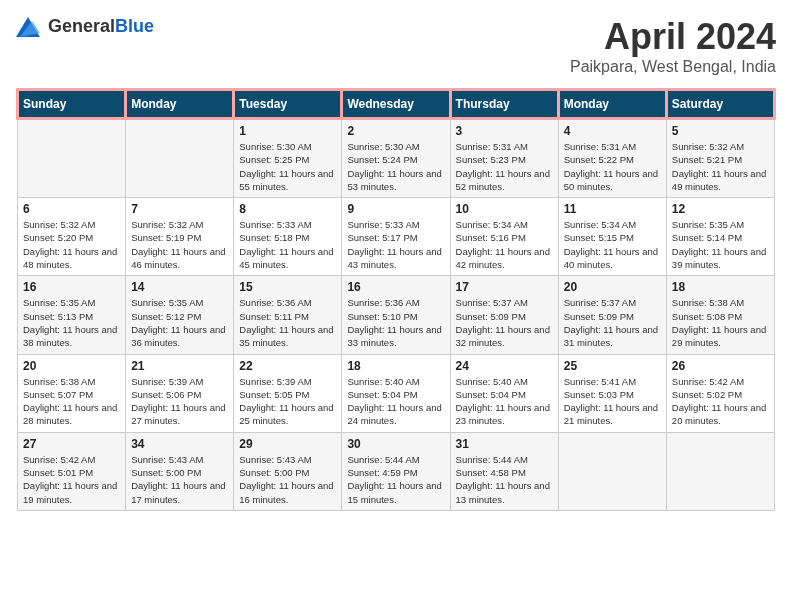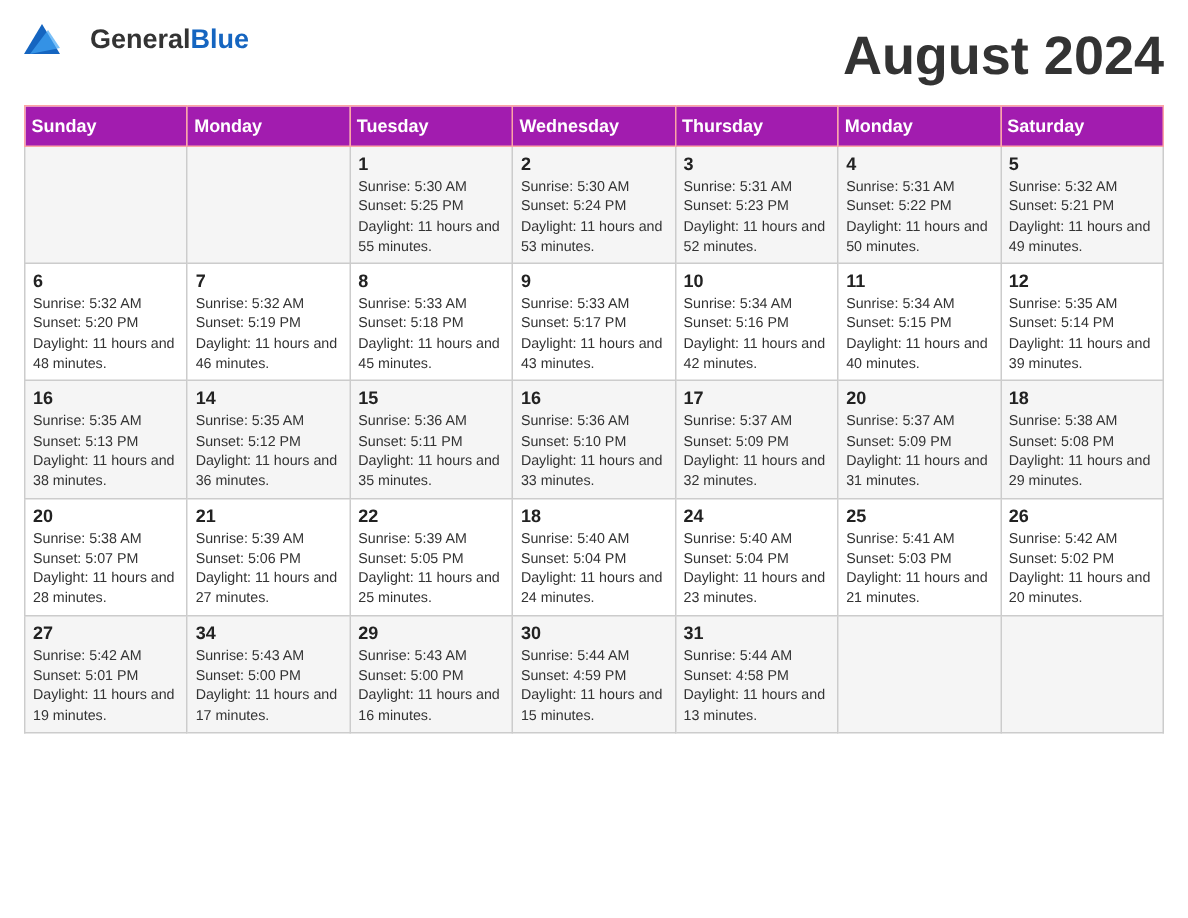--- a/index.html
+++ b/index.html
@@ -11,22 +11,22 @@
       padding: 16px;
     }
     .header {
       display: flex;
       align-items: flex-start;
       justify-content: space-between;
       margin-bottom: 12px;
     }
     .logo {
       display: flex;
-      align-items: flex-start;
-      gap: 20px;
+      align-items: flex-end;
+      gap: 8px;
     }
     .logo-icon {
       width: 24px;
       height: 20px;
     }
     .title-block {
       text-align: right;
     }
     .title-month {
       font-size: 36px;
@@ -36,27 +36,27 @@
     .title-location {
       font-size: 16px;
       color: #555;
     }
     .calendar {
       width: 100%;
       border-collapse: collapse;
       font-size: 10.5px;
     }
     .calendar thead tr th {
-      background: #a21caf;
+      background: #0c4a6e;
       color: #fff;
       padding: 6px 4px;
       text-align: left;
       font-size: 12px;
       font-weight: bold;
-      border: 1px solid #fca5a5;
+      border: 3px solid #fca5a5;
     }
     .calendar tbody tr td {
       border: 1px solid #ccc;
       vertical-align: top;
       padding: 4px 5px;
       width: 108px;
       min-height: 75px;
       background: #fff;
     }
     .calendar tbody tr:nth-child(odd) td {
@@ -88,21 +88,22 @@
   <div class="logo">
     <svg class="logo-icon" viewBox="0 0 30 25" xmlns="http://www.w3.org/2000/svg">
       <polygon points="0,25 15,0 30,25" fill="#1565c0"></polygon>
       <polygon points="5,25 20,5 30,20" fill="#42a5f5" opacity="0.7"></polygon>
     </svg>
     <div>
       <span style="font-size:18px;font-weight:bold;color:#333;">General</span><span style="font-size:18px;font-weight:bold;color:#1565c0;">Blue</span>
     </div>
   </div>
   <div class="title-block">
-    <div class="title-month">August 2024</div>
+    <div class="title-month">April 2024</div>
+    <div class="title-location">Paikpara, West Bengal, India</div>
   </div>
 </div>
 
 <table class="calendar">
   <thead>
     <tr>
     <th>Sunday</th>
         <th>Monday</th>
         <th>Tuesday</th>
         <th>Wednesday</th>

